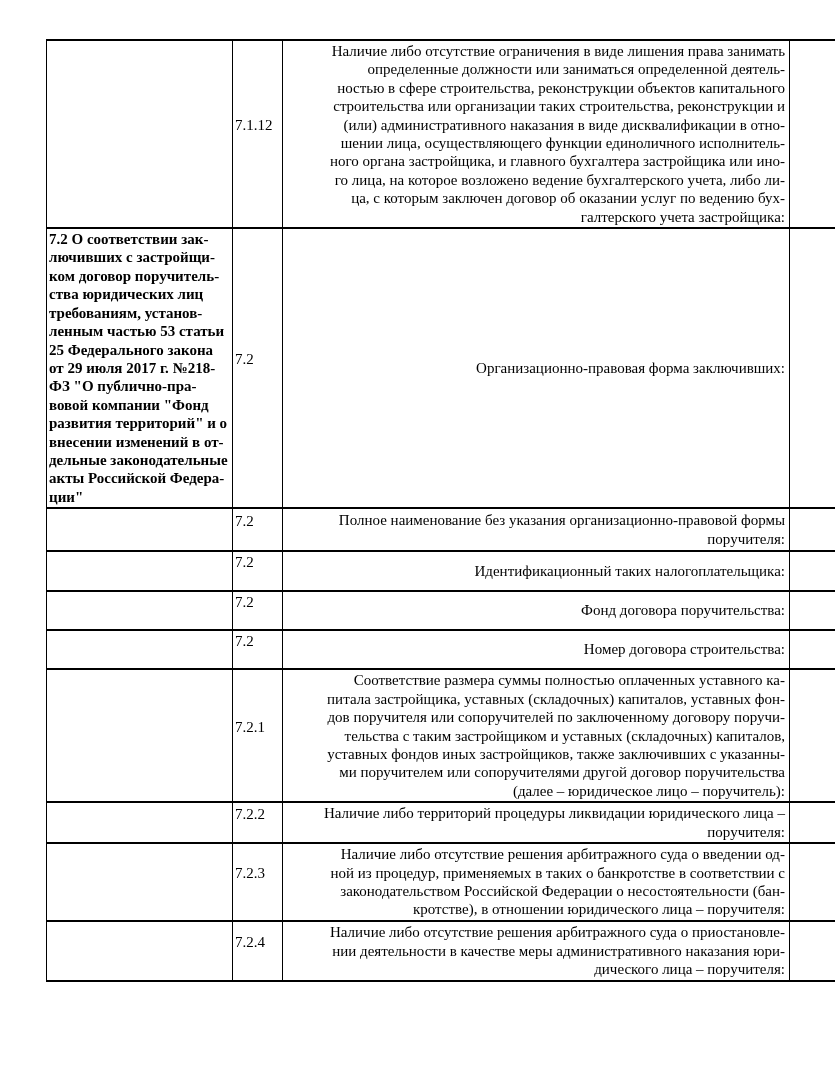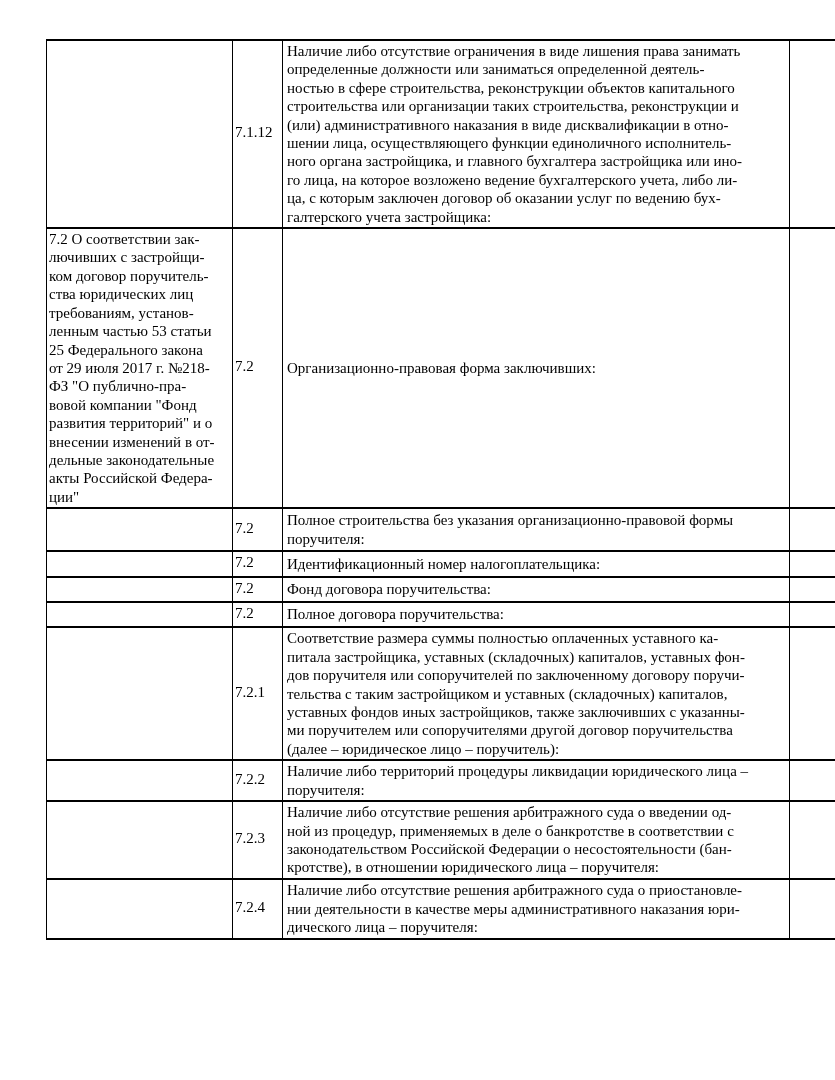--- a/index.html
+++ b/index.html
@@ -29,29 +29,31 @@
     border-top: 2px solid #000000;
     border-bottom: 2px solid #000000;
     font-size: 15px;
     line-height: 18.4px;
     overflow: hidden;
   }
   td.c-desc {
     vertical-align: top;
     padding: 1px 2px 1px 2px;
     white-space: pre-line;
+    font-weight: bold;
   }
   td.c-num {
     vertical-align: middle;
-    padding: 1px 1px 4px 2px;
+    padding: 1px 1px 18px 2px;
   }
   td.c-text {
     vertical-align: middle;
     padding: 1px 4px 1px 4px;
     white-space: pre-line;
+    text-align: right;
   }
   td.c-val {
     vertical-align: middle;
     padding: 1px 2px;
   }
 </style>
 </head>
 <body>
 
 <table class="doc-table">
@@ -93,40 +95,40 @@
 дельные законодательные
 акты Российской Федера-
 ции"</td>
       <td class="c-num">7.2</td>
       <td class="c-text">Организационно-правовая форма заключивших:</td>
       <td class="c-val"></td>
     </tr>
     <tr style="height:43px">
       <td class="c-desc"></td>
       <td class="c-num">7.2</td>
-      <td class="c-text">Полное строительства без указания организационно-правовой формы
+      <td class="c-text">Полное наименование без указания организационно-правовой формы
 поручителя:</td>
       <td class="c-val"></td>
     </tr>
     <tr style="height:22px">
       <td class="c-desc"></td>
       <td class="c-num">7.2</td>
-      <td class="c-text">Идентификационный номер налогоплательщика:</td>
+      <td class="c-text">Идентификационный таких налогоплательщика:</td>
       <td class="c-val"></td>
     </tr>
     <tr style="height:23px">
       <td class="c-desc"></td>
       <td class="c-num">7.2</td>
       <td class="c-text">Фонд договора поручительства:</td>
       <td class="c-val"></td>
     </tr>
     <tr style="height:22px">
       <td class="c-desc"></td>
       <td class="c-num">7.2</td>
-      <td class="c-text">Полное договора поручительства:</td>
+      <td class="c-text">Номер договора строительства:</td>
       <td class="c-val"></td>
     </tr>
     <tr style="height:131px">
       <td class="c-desc"></td>
       <td class="c-num">7.2.1</td>
       <td class="c-text">Соответствие размера суммы полностью оплаченных уставного ка-
 питала застройщика, уставных (складочных) капиталов, уставных фон-
 дов поручителя или сопоручителей по заключенному договору поручи-
 тельства с таким застройщиком и уставных (складочных) капиталов,
 уставных фондов иных застройщиков, также заключивших с указанны-
@@ -138,21 +140,21 @@
       <td class="c-desc"></td>
       <td class="c-num">7.2.2</td>
       <td class="c-text">Наличие либо территорий процедуры ликвидации юридического лица –
 поручителя:</td>
       <td class="c-val"></td>
     </tr>
     <tr style="height:70px">
       <td class="c-desc"></td>
       <td class="c-num">7.2.3</td>
       <td class="c-text">Наличие либо отсутствие решения арбитражного суда о введении од-
-ной из процедур, применяемых в деле о банкротстве в соответствии с
+ной из процедур, применяемых в таких о банкротстве в соответствии с
 законодательством Российской Федерации о несостоятельности (бан-
 кротстве), в отношении юридического лица – поручителя:</td>
       <td class="c-val"></td>
     </tr>
     <tr style="height:60px">
       <td class="c-desc"></td>
       <td class="c-num">7.2.4</td>
       <td class="c-text">Наличие либо отсутствие решения арбитражного суда о приостановле-
 нии деятельности в качестве меры административного наказания юри-
 дического лица – поручителя:</td>

